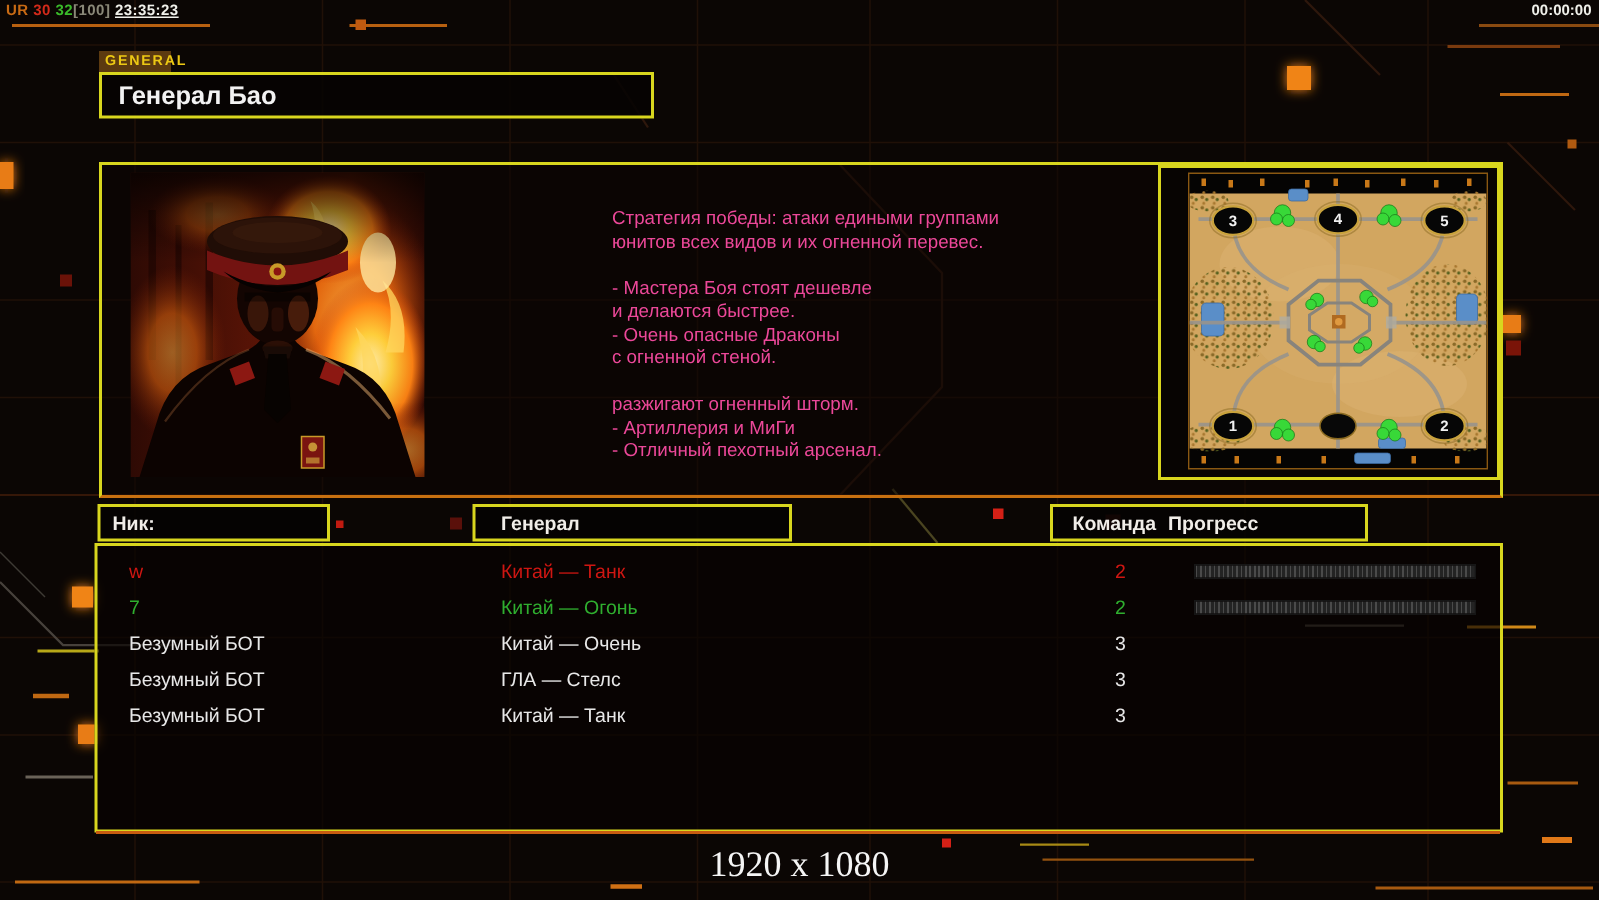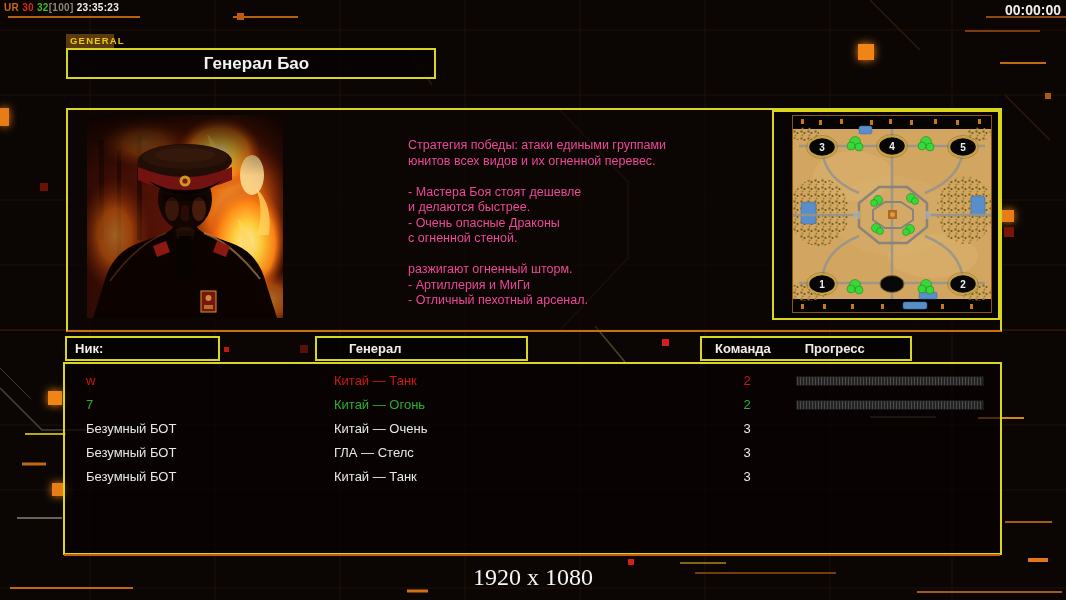--- a/index.html
+++ b/index.html
@@ -7,51 +7,51 @@
           font-family:"Liberation Sans",sans-serif;}
   .screen *{box-sizing:border-box;}
   .decor{position:absolute;left:0;top:0;z-index:0;}
 
   
   .netstats{position:absolute;left:4px;top:2px;z-index:5;font-size:10px;font-weight:bold;letter-spacing:.3px;}
   .netstats .s-ur{color:#c86a14;}
   .netstats .s-r{color:#d42a1a;}
   .netstats .s-g{color:#3aba2a;}
   .netstats .s-b{color:#8a8878;font-weight:bold;}
-  .netstats .s-w{color:#f0f0ea;}
-  .timer{position:absolute;right:5px;top:2px;z-index:5;font-size:14px;font-weight:bold;color:#f0f0ea;}
+  .netstats .s-w{color:#f0f0ea;text-decoration:underline;}
+  .timer{position:absolute;right:5px;top:2px;z-index:5;font-size:10px;font-weight:bold;color:#f0f0ea;}
 
   
   .gen-tab{position:absolute;left:66px;top:34px;width:48px;height:14px;z-index:4;
            background:#5c3a10;color:#ecc814;font-size:9.5px;font-weight:bold;
            letter-spacing:1.2px;line-height:14px;padding-left:4px;}
   .title-box{position:absolute;left:66px;top:48px;width:370px;height:31px;z-index:4;
              border:2px solid #d8d61e;background:rgba(6,3,2,.88);
-             color:#f2f2f2;font-size:17px;font-weight:bold;line-height:27px;padding-left:11px;text-align:center;}
+             color:#f2f2f2;font-size:17px;font-weight:bold;line-height:27px;padding-left:11px;}
 
   
   .main-panel{position:absolute;left:66px;top:108px;width:936px;height:224px;z-index:2;
               border:2px solid #d8d61e;border-bottom-color:#c87010;background:rgba(12,6,3,.55);}
   .portrait{position:absolute;left:87px;top:115px;width:196px;height:203px;z-index:3;}
   .strategy{position:absolute;left:408px;top:138px;width:340px;z-index:3;
             color:#ec4899;font-size:12.5px;}
   .sline{height:15.5px;white-space:nowrap;}
 
   
   .map-box{position:absolute;left:772px;top:110px;width:228px;height:210px;z-index:3;
            border:2px solid #d8d61e;background:#070402;}
   .map-frame{position:absolute;left:18px;top:3px;width:200px;height:198px;border:1px solid #8a5812;background:#050403;}
 
   
   .hdr{position:absolute;top:336px;height:25px;z-index:3;border:2px solid #d8d61e;
        background:rgba(5,3,2,.85);color:#f0ede8;font-size:13px;font-weight:bold;line-height:21px;}
   .hdr-nick{left:65px;width:155px;padding-left:8px;}
-  .hdr-general{left:315px;width:213px;padding-left:32px;}
+  .hdr-general{left:315px;width:213px;padding-left:17px;}
   .hdr-team{left:700px;width:212px;padding-left:13px;}
-  .hdr-team .h-progress{margin-left:34px;}
+  .hdr-team .h-progress{margin-left:8px;}
 
   
   .ptable{position:absolute;left:63px;top:362px;width:939px;height:193px;z-index:2;
           border:2px solid #d8d61e;background:rgba(7,3,2,.68);padding-top:5px;}
   .trow{position:relative;height:24px;font-size:13px;line-height:24px;}
   .r-nick{position:absolute;left:21px;}
   .r-general{position:absolute;left:269px;}
   .r-team{position:absolute;left:672px;width:20px;text-align:center;}
   .r-bar{position:absolute;left:731px;top:7px;width:188px;height:10px;
          border:1px solid #161616;

